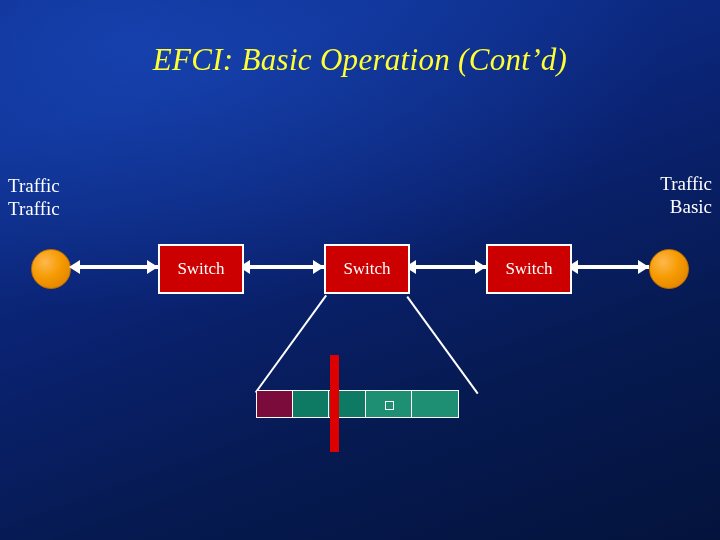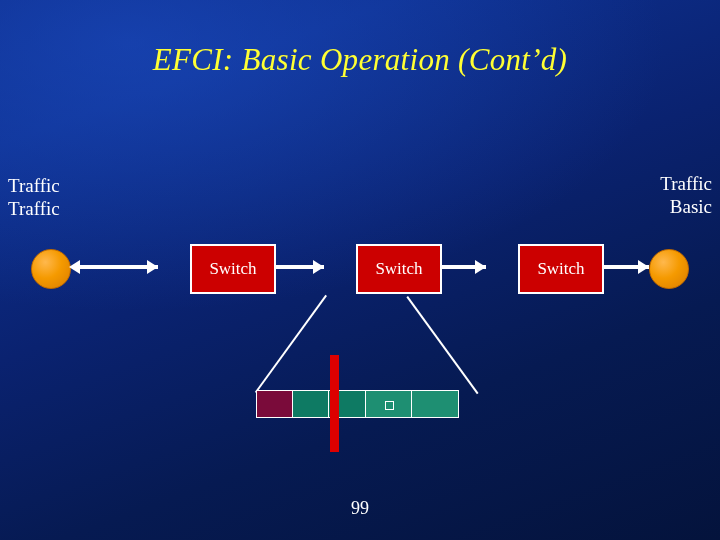--- a/index.html
+++ b/index.html
@@ -66,21 +66,20 @@
     position: absolute;
     background: #cc0000;
     border: 2px solid #ffffff;
     color: #ffffff;
     font-size: 17px;
     font-family: "Liberation Serif", serif;
     display: flex;
     align-items: center;
     justify-content: center;
     box-sizing: border-box;
-    margin-left: 32px;
   }
   #switch-1 { left: 158px; top: 244px; width: 86px; height: 50px; }
   #switch-2 { left: 324px; top: 244px; width: 86px; height: 50px; }
   #switch-3 { left: 486px; top: 244px; width: 86px; height: 50px; }
 
   .arrow-line {
     position: absolute;
     height: 4px;
     background: #ffffff;
     top: 265px;
@@ -247,15 +246,14 @@
       <div class="queue-cell" style="width: 18%; background: rgb(14, 122, 99);"></div>
       <div class="queue-cell" style="width: 23%; background: rgb(30, 143, 114);">
         <span class="cell-marker"></span>
       </div>
       <div class="queue-cell" style="width: 23%; background: rgb(30, 143, 114);"></div>
     </div>
 
   <div id="threshold-bar"></div>
 
 
-  <div id="page-number">99</div>
 
 </div>
 
 </body></html>

